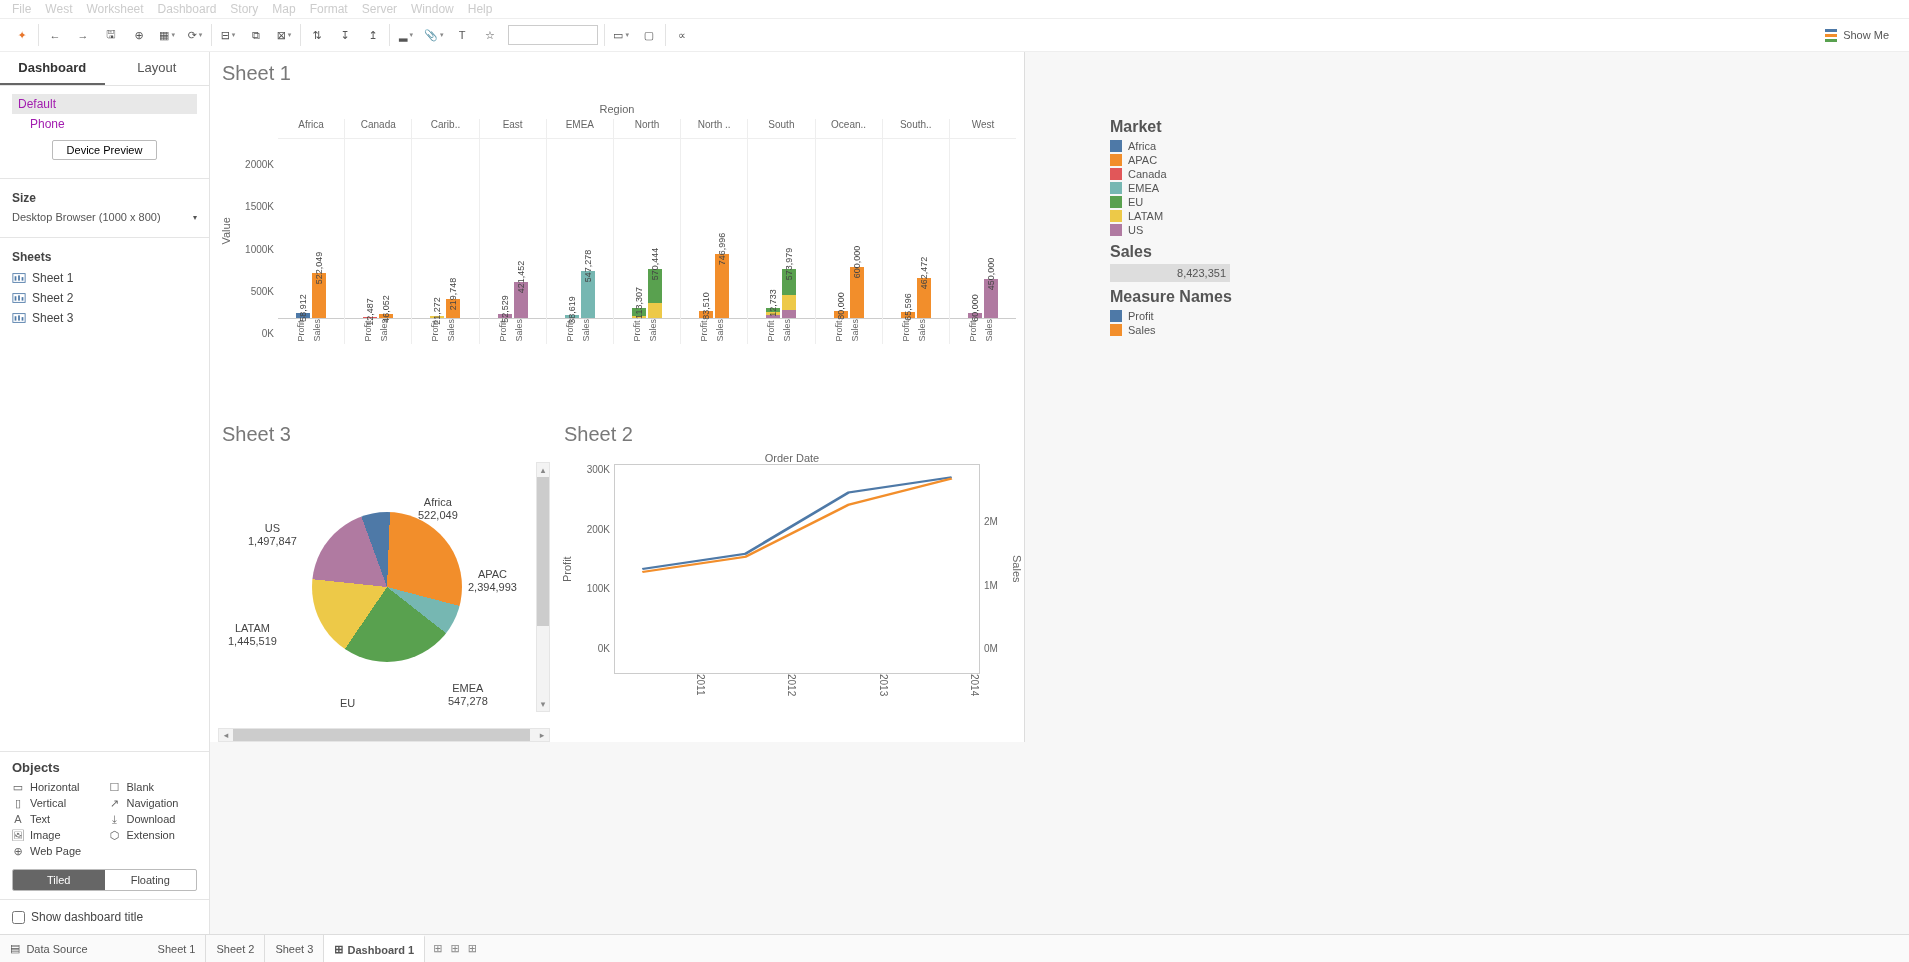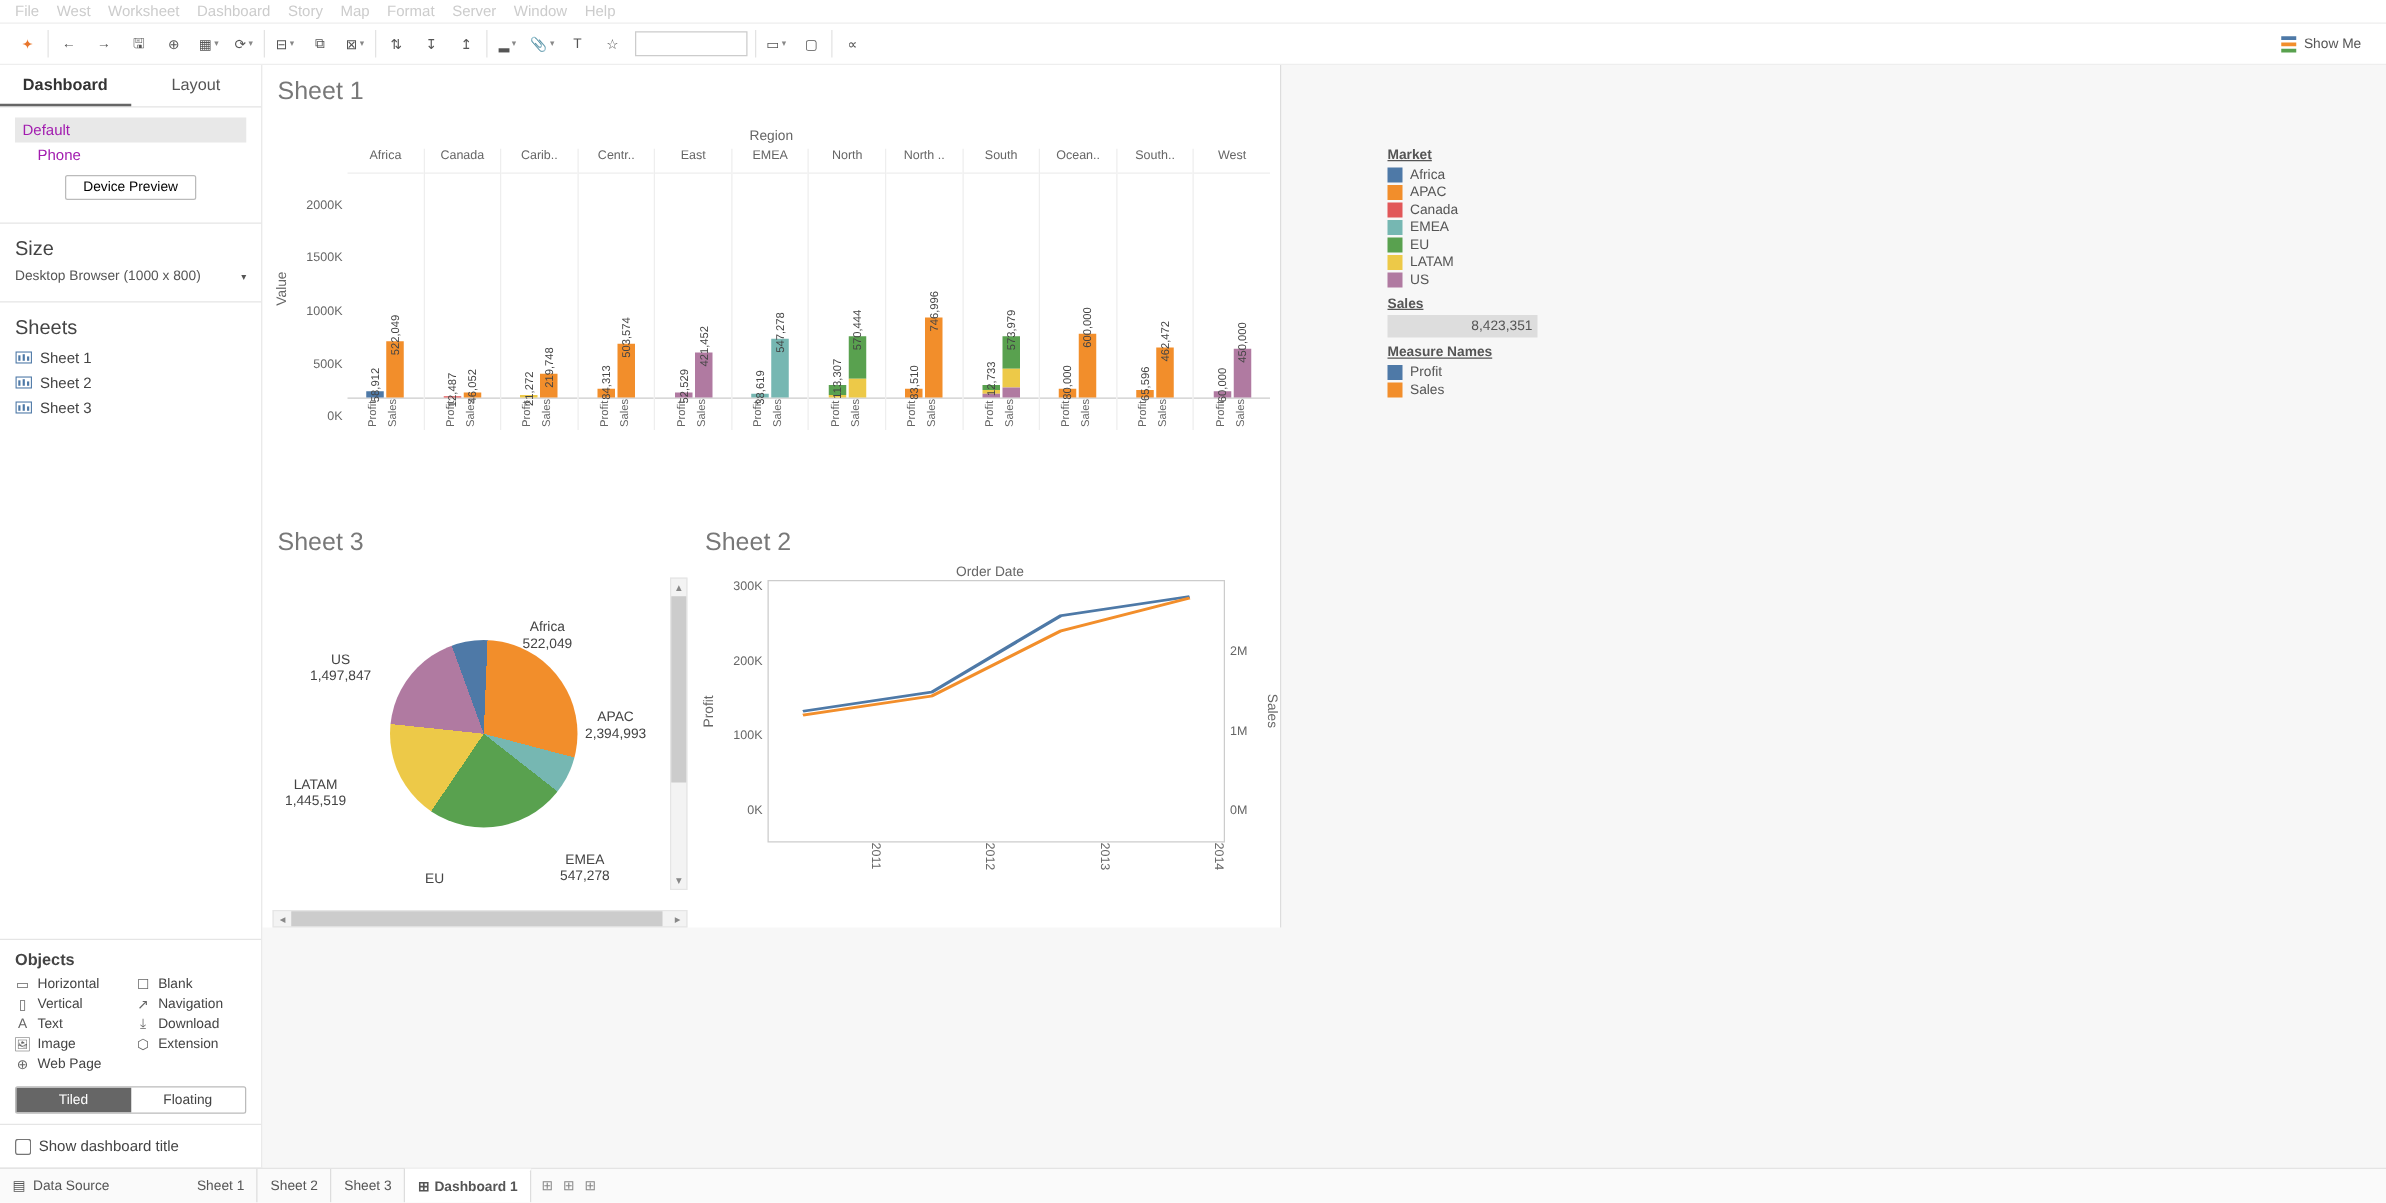--- a/index.html
+++ b/index.html
@@ -26,21 +26,21 @@
 
   
   .sidebar { width: 210px; border-right: 1px solid #e3e3e3; display: flex; flex-direction: column; background: #fff; }
   .sidetabs { display: flex; border-bottom: 1px solid #e3e3e3; }
   .sidetab { flex: 1; text-align: center; padding: 8px 0; font-size: 13px; color: #555; cursor: pointer; }
   .sidetab.active { font-weight: 600; color: #333; border-bottom: 2px solid #666; }
   .sidebox { padding: 8px 12px; }
   .devlist div { padding: 3px 6px; font-size: 12px; color: #a21caf; cursor: pointer;}
   .devlist div.sel { background: #e8e8e8; }
   .devpreview { display: block; margin: 6px auto; padding: 3px 14px; border: 1px solid #bbb; background: #fff; border-radius: 2px; font-size: 11px; cursor: pointer; }
-  .sizerow { font-weight: 400; font-size: 16px; margin-bottom: 4px; }
+  .sizerow { font-weight: 700; font-size: 12px; margin-bottom: 4px; }
   .sizesel { display: flex; align-items: center; justify-content: space-between; font-size: 11px; color: #555; padding: 2px 0; cursor: pointer;}
   .sizesel::after { content: "▾"; font-size: 8px; }
   .hr { border-top: 1px solid #e5e5e5; margin: 4px 0; }
   .sheetrow { display: flex; align-items: center; gap: 6px; padding: 3px 0; font-size: 12px; color: #444; cursor: pointer; }
   .sheetrow svg { width: 14px; height: 14px; }
 
   .flex-spacer { flex: 1; }
 
   .objects-title { font-weight: 600; font-size: 13px; padding: 4px 12px; }
   .objgrid { display: grid; grid-template-columns: 1fr 1fr; gap: 4px 8px; padding: 2px 12px 8px 12px; }
@@ -73,21 +73,21 @@
   .reg-bars { height: 180px; border-bottom: 1px solid #ccc; display: flex; align-items: flex-end; justify-content: center; gap: 2px; padding: 0 2px; position: relative; }
   .stackbar { width: 14px; display: flex; flex-direction: column; justify-content: flex-end; position: relative; }
   .stackbar .seg { width: 100%; }
   .barlabel { position: absolute; bottom: 100%; left: 50%; transform: translateX(-50%) rotate(-90deg); transform-origin: center; font-size: 9px; color: #444; white-space: nowrap; }
   .stackbar.tall .barlabel { bottom: 50%; color: #fff; font-weight:600; }
   .reg-xlabels { display: flex; justify-content: center; gap: 2px; }
   .reg-xlabels span { width: 14px; writing-mode: vertical-rl; transform: rotate(180deg); font-size: 9px; color: #666; text-align: left; padding-top: 2px;}
 
   
   .legends { position: absolute; left: 900px; top: 60px; width: 140px; font-size: 11px; color: #555; }
-  .leg-title { font-weight: 600; font-size: 11px; margin: 6px 0 3px 0; color: #555; text-decoration: underline; }
+  .leg-title { font-weight: 600; font-size: 16px; margin: 6px 0 3px 0; color: #555; }
   .leg-item { display: flex; align-items: center; gap: 6px; padding: 1px 0;}
   .leg-sw { width: 12px; height: 12px; }
   .sales-bar { display: flex; justify-content: flex-end; align-items: center; background: #ddd; height: 18px; width: 120px; font-size: 11px; padding-right: 4px; margin-top: 2px;}
 
   
   .bottom-row { display: flex; }
   .sheet3 { width: 340px; position: relative; }
   .sheet2 { flex: 1; position: relative; padding-left: 10px;}
 
   
@@ -334,37 +334,20 @@
                   <div class="regcol">
     <div class="reg-header">Carib..</div>
     <div class="reg-bars">
       <div class="stackbar" style="height:1.8233142857142857px">
         <div class="barlabel">21,272</div>
                         <div class="seg" style="background:#edc948;height:1.8233142857142857px"></div>
                       </div>
       <div class="stackbar " style="height:18.835542857142855px">
         <div class="barlabel">219,748</div>
                         <div class="seg" style="background:#f28e2b;height:18.835542857142855px"></div>
-                      </div>
-    </div>
-    <div class="reg-xlabels">
-      <span>Profit</span>
-      <span>Sales</span>
-    </div>
-  </div>
-                  <div class="regcol">
-    <div class="reg-header">Centr..</div>
-    <div class="reg-bars">
-      <div class="stackbar" style="height:7.226828571428571px">
-        <div class="barlabel">84,313</div>
-                        <div class="seg" style="background:#f28e2b;height:7.226828571428571px"></div>
-                      </div>
-      <div class="stackbar " style="height:43.16348571428571px">
-        <div class="barlabel">503,574</div>
-                        <div class="seg" style="background:#f28e2b;height:43.16348571428571px"></div>
                       </div>
     </div>
     <div class="reg-xlabels">
       <span>Profit</span>
       <span>Sales</span>
     </div>
   </div>
                   <div class="regcol">
     <div class="reg-header">East</div>
     <div class="reg-bars">

